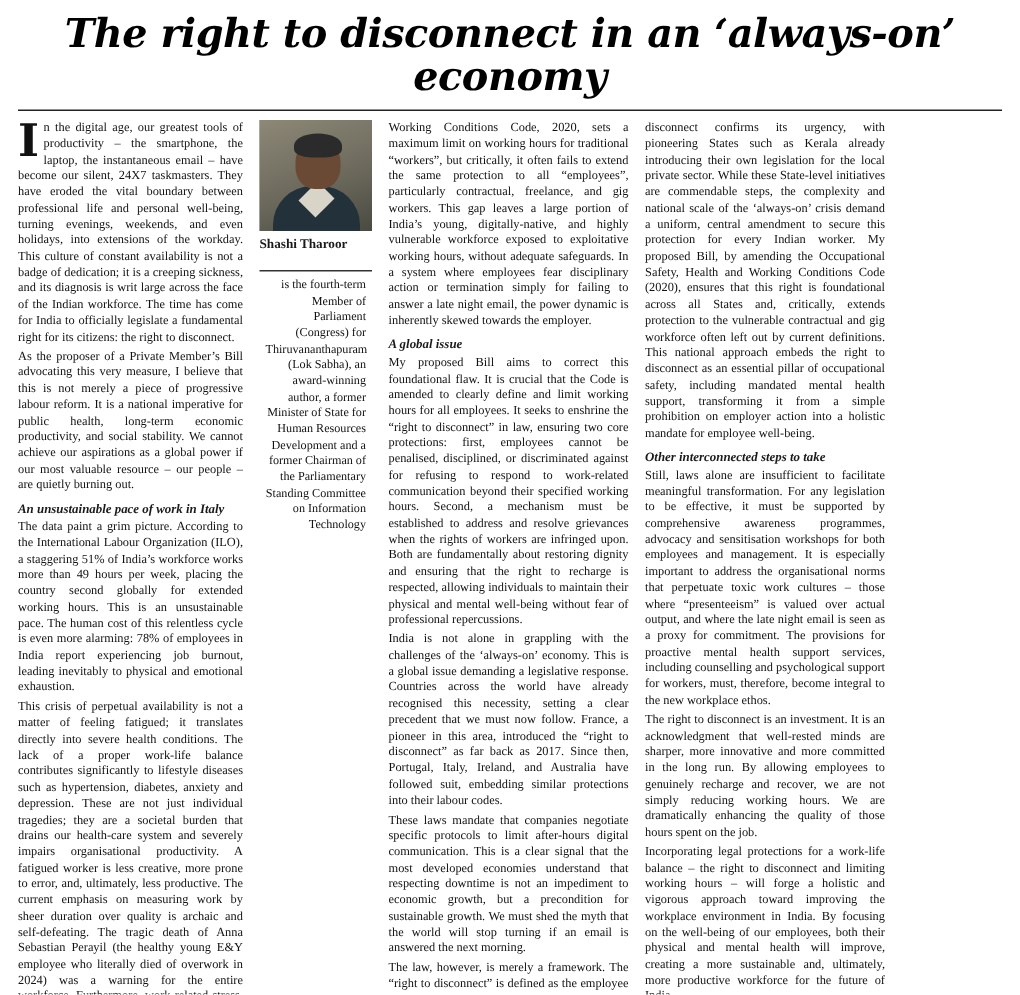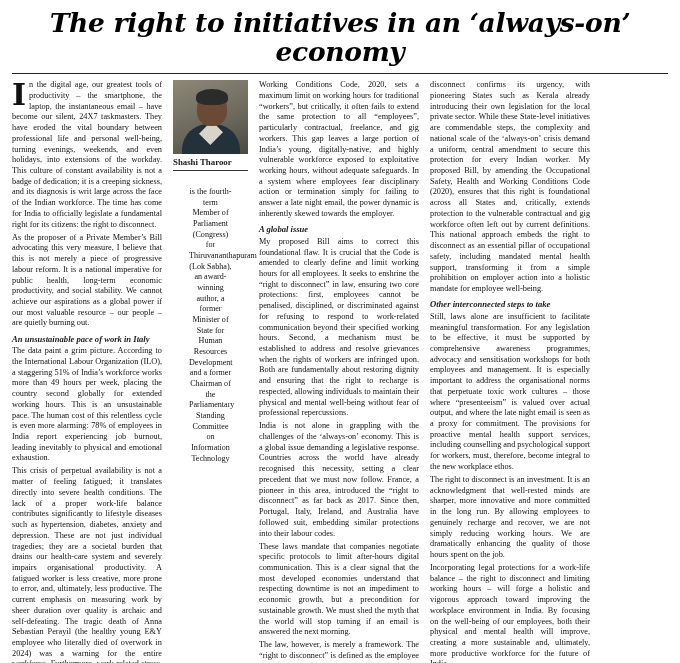--- a/index.html
+++ b/index.html
@@ -124,44 +124,44 @@
     bottom: 12px;
     width: 16px; height: 18px;
     margin-left: -8px;
     background: #d8d4c8;
     transform: rotate(45deg);
   }
   .author-name {
     font-weight: 700;
     font-size: 8.8px;
     border-bottom: 1px solid #333;
-    padding-bottom: 2px;
+    padding-bottom: 12px;
     margin-bottom: 3px;
     line-height: 1.2;
   }
   .author-bio {
     font-size: 8.1px;
     line-height: 1.32;
-    text-align: center;
-    margin: 16px;
+    text-align: right;
+    margin: 4px;
   }
   .pullquote {
     font-size: 11.5px;
     line-height: 1.26;
     text-align: left;
     margin-top: 10px;
     color: #111;
   }
 </style>
 </head>
 <body>
 
 <div class="page">
 
-  <h1 class="headline">The right to initiatives in an ‘always-on’ economy</h1>
+  <h1 class="headline">The right to disconnect in an ‘always-on’ economy</h1>
   <div class="rule"></div>
 
   <div class="cols">
 
     <div class="col c1">
       <p class="dropcap-para"><span class="dropcap">I</span><span>n the digital age, our greatest tools of productivity – the smartphone, the laptop, the instantaneous email – have become our silent, 24X7 taskmasters. They have eroded the vital boundary between professional life and personal well-being, turning evenings, weekends, and even holidays, into extensions of the workday. This culture of constant availability is not a badge of dedication; it is a creeping sickness, and its diagnosis is writ large across the face of the Indian workforce. The time has come for India to officially legislate a fundamental right for its citizens: the right to disconnect.</span></p>
       <p>As the proposer of a Private Member’s Bill advocating this very measure, I believe that this is not merely a piece of progressive labour reform. It is a national imperative for public health, long-term economic productivity, and social stability. We cannot achieve our aspirations as a global power if our most valuable resource – our people – are quietly burning out.</p>
       <div class="subhead">An unsustainable pace of work in Italy</div>
       <p>The data paint a grim picture. According to the International Labour Organization (ILO), a staggering 51% of India’s workforce works more than 49 hours per week, placing the country second globally for extended working hours. This is an unsustainable pace. The human cost of this relentless cycle is even more alarming: 78% of employees in India report experiencing job burnout, leading inevitably to physical and emotional exhaustion.</p>
       <p>This crisis of perpetual availability is not a matter of feeling fatigued; it translates directly into severe health conditions. The lack of a proper work-life balance contributes significantly to lifestyle diseases such as hypertension, diabetes, anxiety and depression. These are not just individual tragedies; they are a societal burden that drains our health-care system and severely impairs organisational productivity. A fatigued worker is less creative, more prone to error, and, ultimately, less productive. The current emphasis on measuring work by sheer duration over quality is archaic and self-defeating. The tragic death of Anna Sebastian Perayil (the healthy young E&amp;Y employee who literally died of overwork in 2024) was a warning for the entire workforce. Furthermore, work-related stress, often fuelled by the expectation of 24X7 digital availability, is a significant contributor to the burgeoning national mental health crisis, accounting for 10%-12% of cases, as per the National Mental Health Survey. To ignore this silent epidemic is to wilfully neglect the well-being of the nation.</p>

